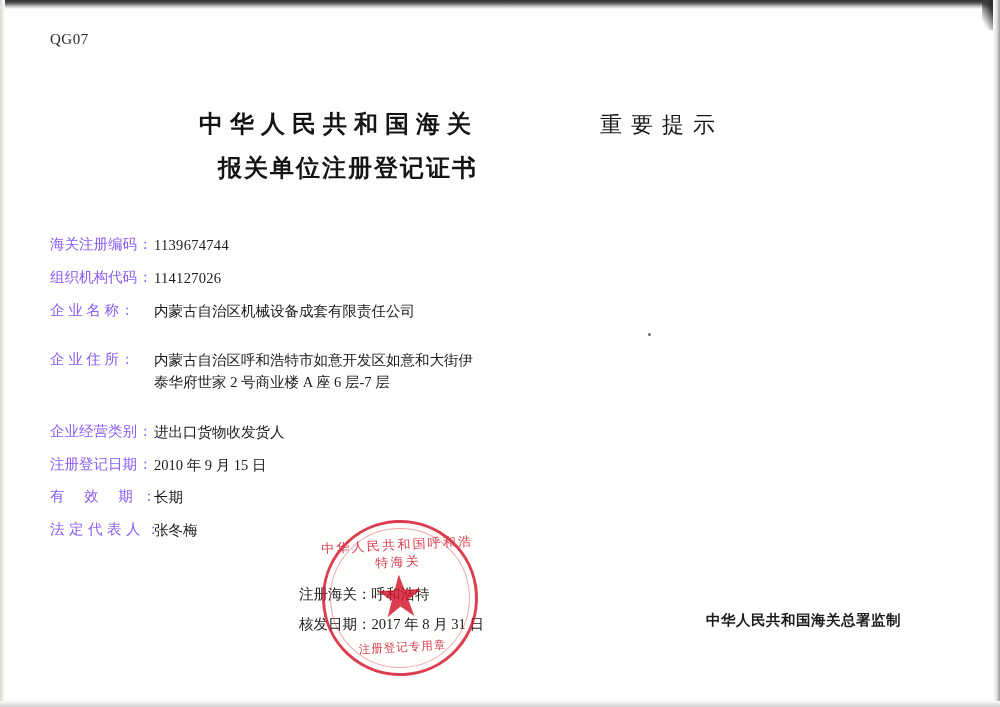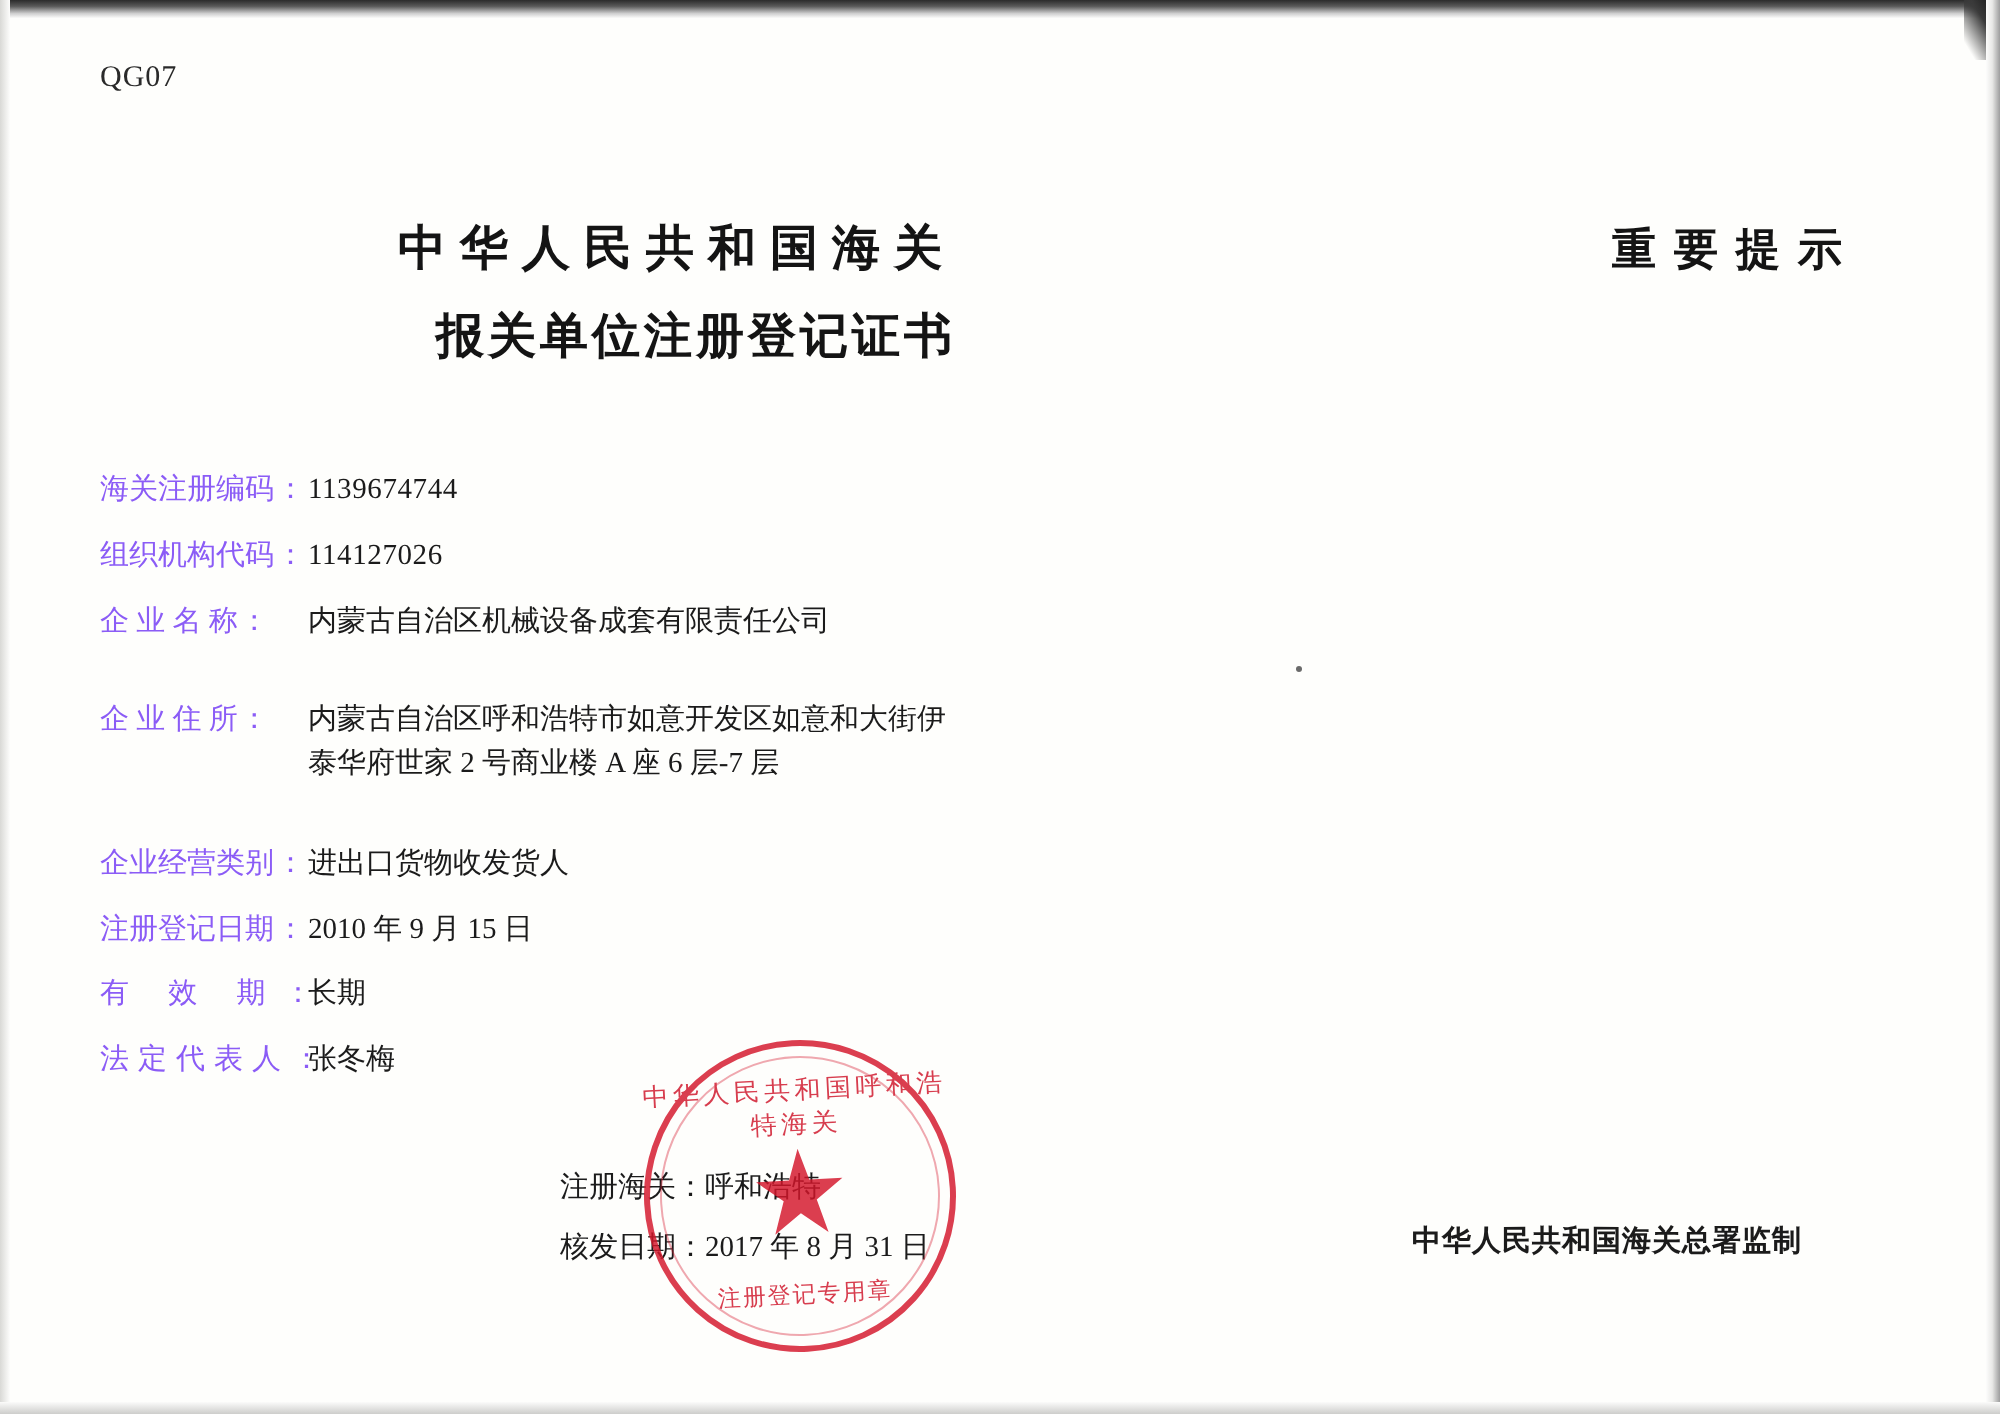--- a/index.html
+++ b/index.html
@@ -111,21 +111,21 @@
     max-width: 330px;
   }
   .field-value.num {
     font-family: "Liberation Serif", serif;
     letter-spacing: 0.3px;
   }
 
   
   .reg-footer {
     position: absolute;
-    left: 280px;
+    left: 299px;
     top: 580px;
     font-size: 14.5px;
     line-height: 2.05;
     color: #1b1b1b;
   }
 
   
   .seal {
     position: absolute;
     left: 322px;
@@ -172,24 +172,24 @@
     font-size: 11.5px;
     letter-spacing: 1px;
   }
 
   
   .notice-title {
     position: absolute;
     left: 600px;
     top: 110px;
     width: 330px;
-    text-align: right;
+    text-align: left;
     font-size: 22px;
     letter-spacing: 9px;
-    font-weight: 700;
+    font-weight: 400;
     color: #141414;
   }
   .notice-body {
     position: absolute;
     left: 537px;
     top: 153px;
     width: 400px;
     font-size: 14.5px;
     line-height: 1.75;
     color: #1b1b1b;

